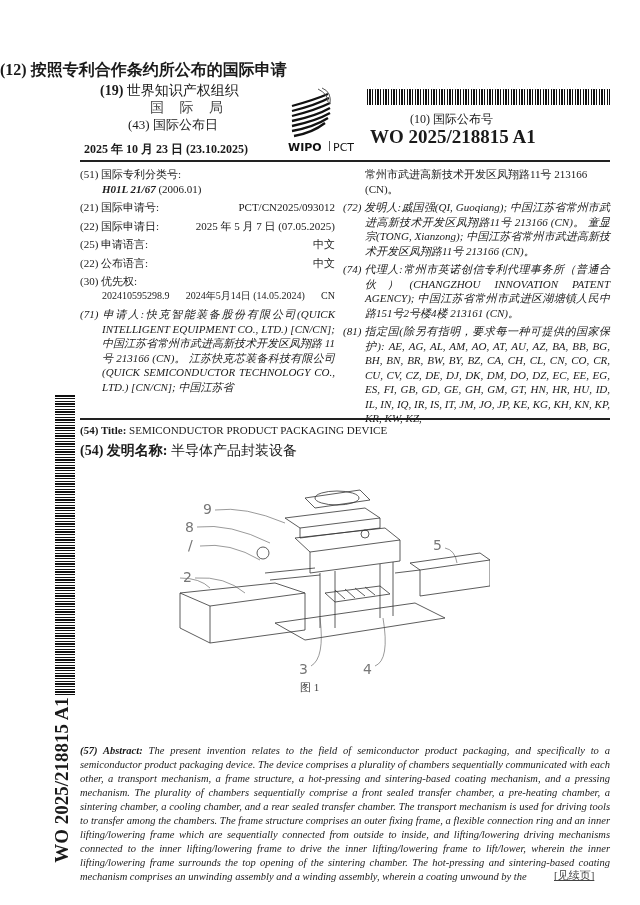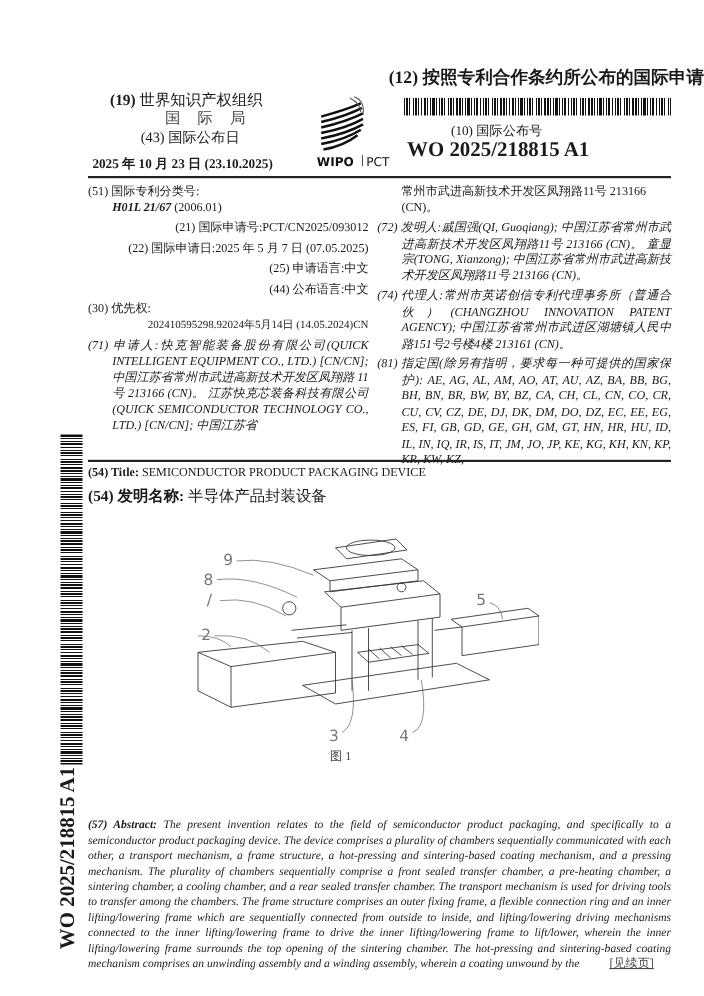--- a/index.html
+++ b/index.html
@@ -1,34 +1,34 @@
 <!DOCTYPE html>
 <html><head>
 <meta charset="utf-8">
 <style>
   html, body { margin:0; padding:0; background:#ffffff; }
   body { width:640px; height:905px; position:relative; overflow:hidden;
          font-family:"Liberation Serif","DejaVu Serif",serif; color:#1a1a1a; }
   .abs { position:absolute; }
   .b { font-weight:bold; }
-  .hdr-title { left:0; width:640px; top:60px; text-align:right; font-size:16px; }
+  .hdr-title { left:0; width:640px; top:60px; text-align:left; font-size:16px; }
   .org { left:100px; top:82px; font-size:14px; }
   .org-sub { left:150px; top:99px; font-size:14px; letter-spacing:6px; color:#444; }
   .pubdate-label { left:128px; top:116px; font-size:13px; }
   .pubdate { left:84px; top:141px; font-size:12px; }
   .logo { left:284px; top:86px; width:90px; height:68px; }
   .barcode-top { left:367px; top:89px; width:243px; height:16px; }
   .pubno-label { left:410px; top:111px; font-size:12px; }
   .pubno { left:370px; top:126px; font-size:19px; font-weight:bold; }
   .rule { left:80px; width:530px; height:2px; background:#222; }
   .col { font-size:11px; line-height:14.5px; }
   .leftcol { left:80px; width:255px; top:167px; }
   .rightcol { left:343px; width:267px; top:167px; }
   .field { margin-bottom:4px; }
-  .fieldrow { display:flex; justify-content:flex-end; }
+  .fieldrow { display:flex; justify-content:space-between; }
   .indent { padding-left:22px; }
   .hang { padding-left:22px; text-indent:-22px; text-align:justify;font-style:italic; }
   .title54 { left:80px; top:424px; font-size:11px; }
   .title54zh { left:80px; top:442px; font-size:14px; }
   .figure { left:175px; top:478px; width:315px; height:200px; }
   .figcap { left:300px; top:680px; font-size:11px; color:#444; }
   .abstract { left:80px; top:744px; width:530px; font-size:10.5px; line-height:14px; text-align:justify;font-style:italic; }
   .side-barcode { left:55px; top:395px; width:20px; height:300px; }
   .side-wo { left:44px; top:700px; width:36px; height:160px; }
   .side-wo span { position:absolute; left:50%; top:50%; transform:translate(-50%,-50%) rotate(-90deg);
@@ -87,21 +87,21 @@
   </div>
   <div class="field fieldrow">
     <span>(22) 国际申请日:</span>
     <span>2025 年 5 月 7 日 (07.05.2025)</span>
   </div>
   <div class="field fieldrow">
     <span>(25) 申请语言:</span>
     <span>中文</span>
   </div>
   <div class="field fieldrow">
-    <span>(44) 公布语言:</span>
+    <span>(22) 公布语言:</span>
     <span>中文</span>
   </div>
   <div class="field">
     <div>(30) 优先权:</div>
     <div class="fieldrow indent" style="font-size:10px;">
       <span>202410595298.9</span>
       <span>2024年5月14日 (14.05.2024)</span>
       <span>CN</span>
     </div>
   </div>

